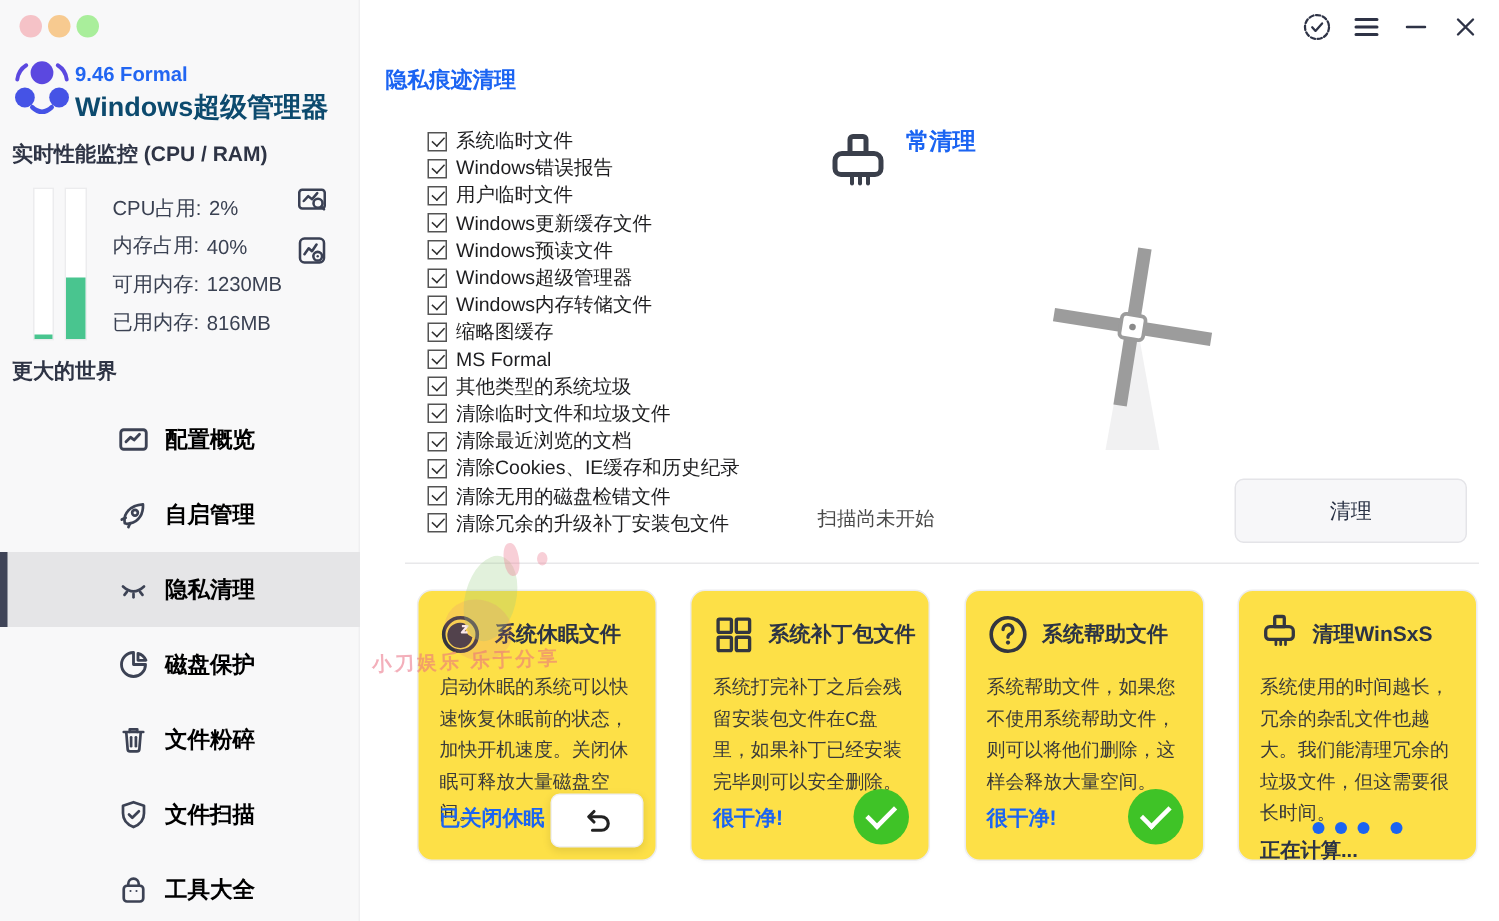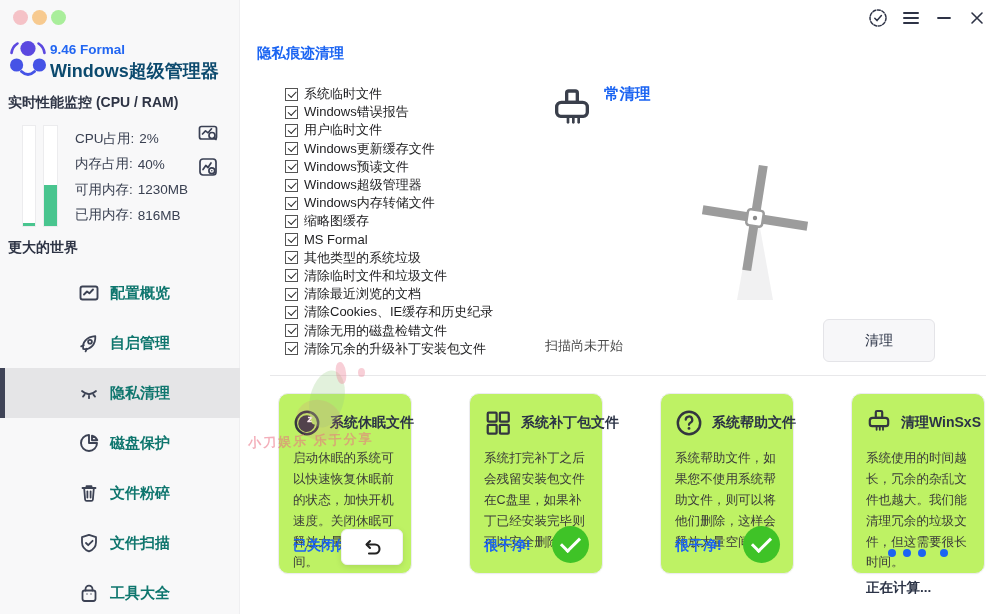--- a/index.html
+++ b/index.html
@@ -30,21 +30,21 @@
   .stats .srow { height:25.5px; display:flex; align-items:center; gap:5px; }
 
   .perf-ico { position:absolute; left:197px; }
   .pi1 { top:123px; } .pi2 { top:156px; }
 
   .world-title { position:absolute; left:8px; top:239px; font-size:14px; font-weight:bold; color:#2e3445; }
 
   .menu { position:absolute; left:0; top:268px; width:240px; }
   .menu-item { position:relative; height:50px; display:flex; align-items:center; cursor:default; }
   .menu-item .mi-ico { position:absolute; left:78px; width:22px; height:22px; }
-  .menu-item .mi-label { position:absolute; left:110px; font-size:15px; font-weight:600; color:#0f766e; }
+  .menu-item .mi-label { position:absolute; left:110px; font-size:15px; font-weight:600; color:#000000; }
   .menu-item.active { background:#e5e5e7; }
   .menu-item.active::before { content:""; position:absolute; left:0; top:0; bottom:0; width:5px; background:#3f4457; }
 
   
   .main { position:absolute; left:240px; top:0; width:759px; height:614px; background:#fff; }
 
   .titlebar { position:absolute; right:6px; top:6px; display:flex; align-items:center; }
   .tb-btn { width:33px; height:24px; display:flex; align-items:center; justify-content:center; cursor:default; }
 
   .page-title { position:absolute; left:17px; top:44px; font-size:14.5px; font-weight:bold; color:#1b64f2; }
@@ -57,29 +57,29 @@
   .cb-label { margin-left:6px; font-size:13px; color:#1d1d1f; white-space:nowrap; }
 
   .clean-ico { position:absolute; left:312px; top:87px; }
   .clean-title { position:absolute; left:364px; top:84px; font-size:15.5px; font-weight:bold; color:#1b64f2; }
   .clean-sub { position:absolute; left:364px; top:109px; font-size:13px; color:#3f3f3f; }
 
   .windmill { position:absolute; left:452px; top:158px; }
 
   .scan-status { position:absolute; left:305px; top:337px; font-size:13px; color:#4a4a4a; }
 
-  .clean-btn { position:absolute; left:583px; top:319px; width:112px; height:43px;
+  .clean-btn { position:absolute; left:583px; top:319px; width:155px; height:43px;
                background:#f7f7f9; border:1px solid #e4e4e8; border-radius:6px;
                font-size:14px; color:#2b3346; display:flex; align-items:center; justify-content:center;
                font-family:inherit; cursor:default; }
 
   .divider { position:absolute; left:30px; top:375px; width:716px; height:1px; background:#e8e8ea; }
 
   .cards { position:absolute; left:38px; top:393px; width:707px; display:flex; justify-content:space-between; }
-  .card { position:relative; width:134px; height:181px; background:#bef264; border:1px solid #ececef;
+  .card { position:relative; width:160px; height:181px; background:#fde047; border:1px solid #ececef;
           border-radius:10px; padding:13px 14px; box-shadow:0 1px 2px rgba(0,0,0,.02); }
   .card-head { display:flex; align-items:center; gap:9px; margin-top:2px; }
   .card-title { font-size:14px; font-weight:bold; color:#2b3346; white-space:nowrap; }
   .card-body { margin-top:11px; font-size:12.6px; line-height:1.66; color:#3a3a3a; }
   .card-status { position:absolute; left:14px; bottom:18px; font-size:14px; font-weight:bold; color:#1b64f2; cursor:default; }
   .ok-circle { position:absolute; right:13px; bottom:10px; width:37px; height:37px; border-radius:50%;
                background:#3fc327; cursor:default; }
   .ok-circle::after { content:""; position:absolute; left:9px; top:11px; width:16px; height:8px;
                       border-left:3px solid #fff; border-bottom:3px solid #fff; transform:rotate(-45deg); }
   .undo-btn { position:absolute; right:8px; bottom:8px; width:62px; height:36px; background:#fff;

